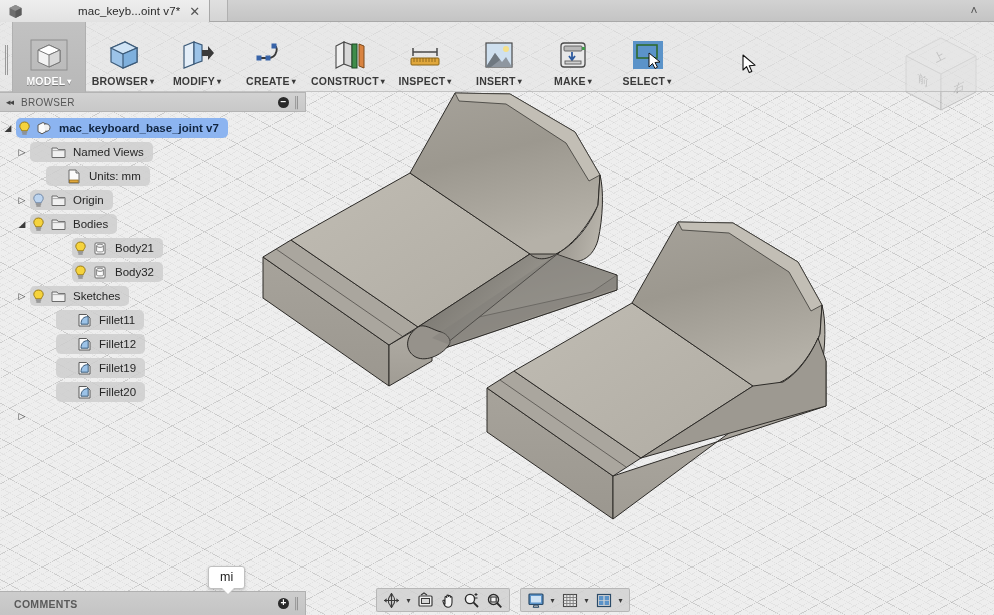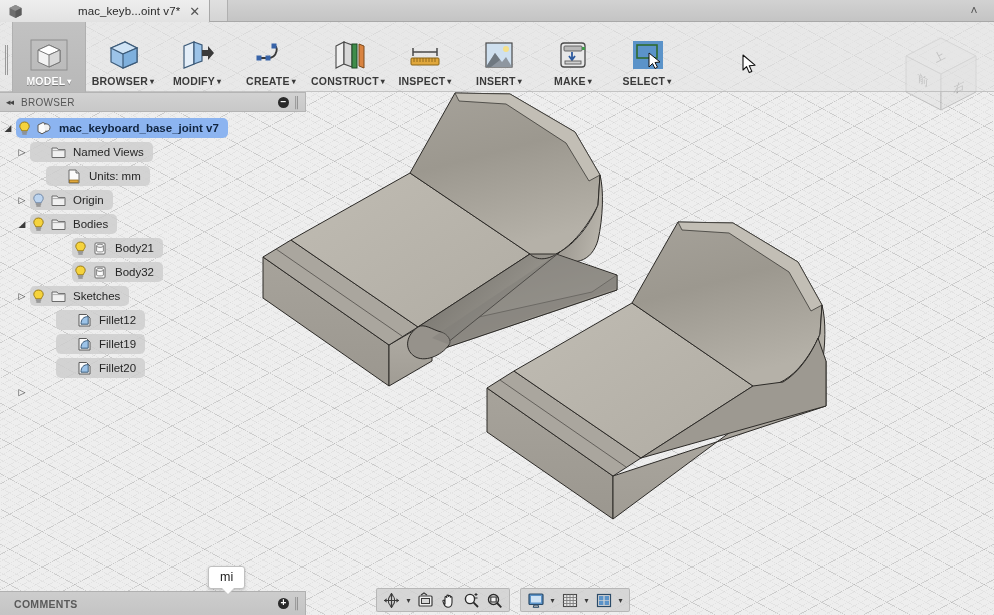--- a/index.html
+++ b/index.html
@@ -586,20 +586,35 @@
         <span class="tw">
           <span class="bulb">
             <span style="width:17px;display:inline-block"></span>
           </span>
           <span class="ticon">
             <svg width="15" height="15" viewBox="0 0 15 15">
               <path d="M2,1.5 L9.5,1.5 L13,5 L13,13 L2,13 Z" fill="#fbfbfb" stroke="#5a5a5a" stroke-width="1"></path>
               <path d="M4,11.2 C4,6.2 6.6,3.6 11.2,3.6 L11.2,11.2 Z" fill="#9cc3e8" stroke="#3c5a78" stroke-width="1"></path>
             </svg>
           </span>
+          <span class="tlabel">Fillet11</span>
+        </span>
+      </div>
+      <div class="trow">
+        <span class="ind" style="width: 56px;"></span>
+        <span class="tw">
+          <span class="bulb">
+            <span style="width:17px;display:inline-block"></span>
+          </span>
+          <span class="ticon">
+            <svg width="15" height="15" viewBox="0 0 15 15">
+              <path d="M2,1.5 L9.5,1.5 L13,5 L13,13 L2,13 Z" fill="#fbfbfb" stroke="#5a5a5a" stroke-width="1"></path>
+              <path d="M4,11.2 C4,6.2 6.6,3.6 11.2,3.6 L11.2,11.2 Z" fill="#9cc3e8" stroke="#3c5a78" stroke-width="1"></path>
+            </svg>
+          </span>
           <span class="tlabel">Fillet12</span>
         </span>
       </div>
       <div class="trow">
         <span class="ind" style="width: 56px;"></span>
         <span class="tw">
           <span class="bulb">
             <span style="width:17px;display:inline-block"></span>
           </span>
           <span class="ticon">

